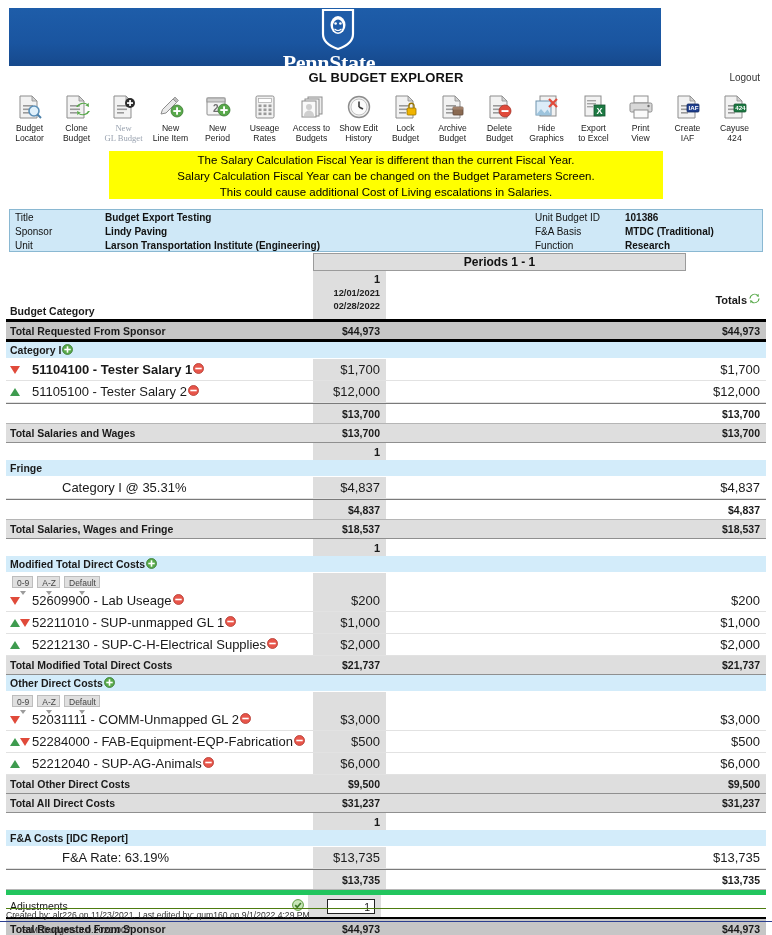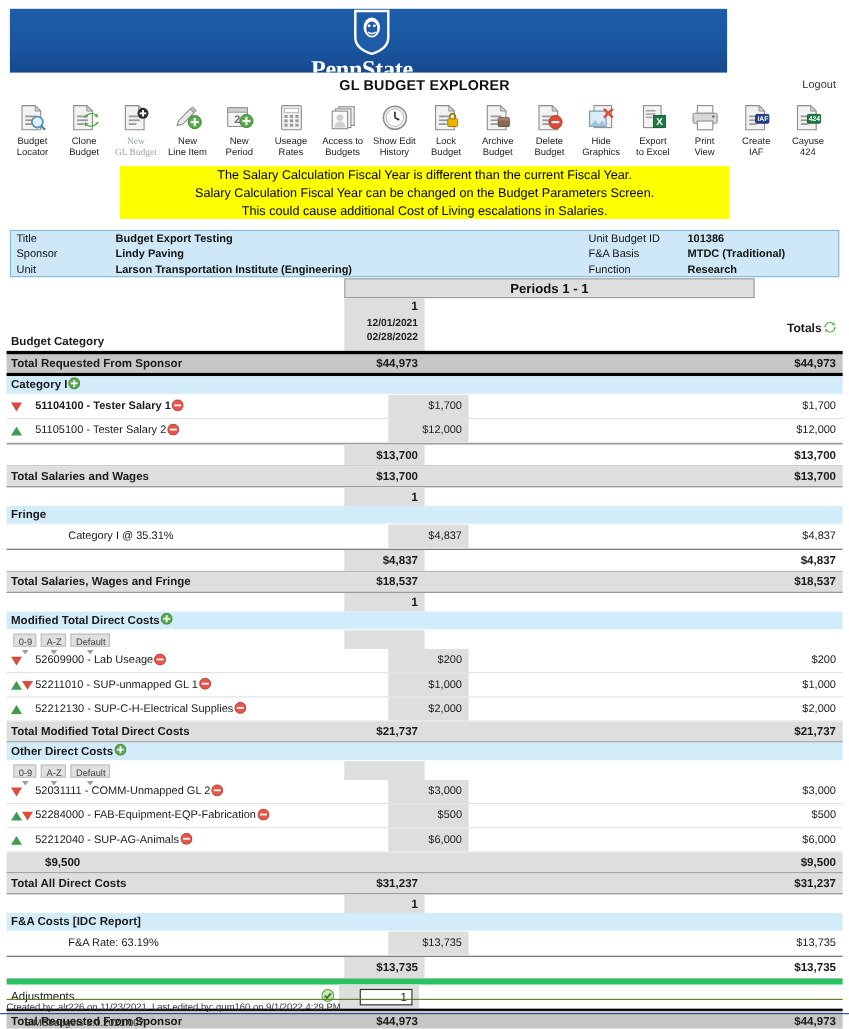--- a/index.html
+++ b/index.html
@@ -119,21 +119,21 @@
   .colhdr .c-tot{align-items:flex-end;padding-bottom:13px;font-weight:bold;font-size:11px;}
 
   .r-total-black{
     height:17px;background:#c6c6c6;font-weight:bold;font-size:10.5px;
     border-top:3px solid #000;border-bottom:3px solid #000;
   }
   .r-section{
     height:16px;background:#d3ecfa;font-weight:bold;font-size:10.5px;
     border-bottom:1px solid #ffffff;
   }
-  .r-line{height:21px;font-size:10px;border-bottom:1px solid #e2e2e2;gap:40px;}
+  .r-line{height:21px;font-size:13px;border-bottom:1px solid #e2e2e2;}
   .r-subtot{height:19px;font-weight:bold;font-size:10.5px;border-top:1px solid #7a7a7a;border-bottom:1px solid #b5b5b5;}
   .r-grandsub{height:18px;background:#dedede;font-weight:bold;font-size:10.5px;border-bottom:1px solid #8f8f8f;}
   .r-spacer{height:17px;font-weight:bold;font-size:11px;}
   .r-sortbar{height:17px;}
   .r-adj{height:22px;font-size:10.5px;border-top:5px solid #22c55e;}
   .r-bigtot{
     height:19px;background:#c6c6c6;font-weight:bold;font-size:10.5px;
     border-top:2px solid #000;border-bottom:2px solid #000;
   }
   .lbl-indent2{padding-left:34px;}
@@ -817,20 +817,23 @@
             <span class="minus-badge"><svg width="11" height="11" viewBox="0 0 11 11">
                 <circle cx="5.5" cy="5.5" r="5" fill="#e8554a" stroke="#b0362c" stroke-width="0.8"></circle>
                 <rect x="2.3" y="4.7" width="6.4" height="1.6" fill="#fff"></rect>
               </svg></span>
           </div>
           <div class="c-p1 shade">$6,000</div>
           <div class="c-mid"></div>
           <div class="c-tot">$6,000</div>
         </div>
         <div class="row r-grandsub">
+          <div class="c-label label-flex">
+            <span>Total Other Direct Costs</span>
+          </div>
           <div class="c-p1">$9,500</div>
           <div class="c-mid"></div>
           <div class="c-tot">$9,500</div>
         </div>
         <div class="row r-grandsub">
           <div class="c-label label-flex">
             <span>Total All Direct Costs</span>
           </div>
           <div class="c-p1">$31,237</div>
           <div class="c-mid"></div>

